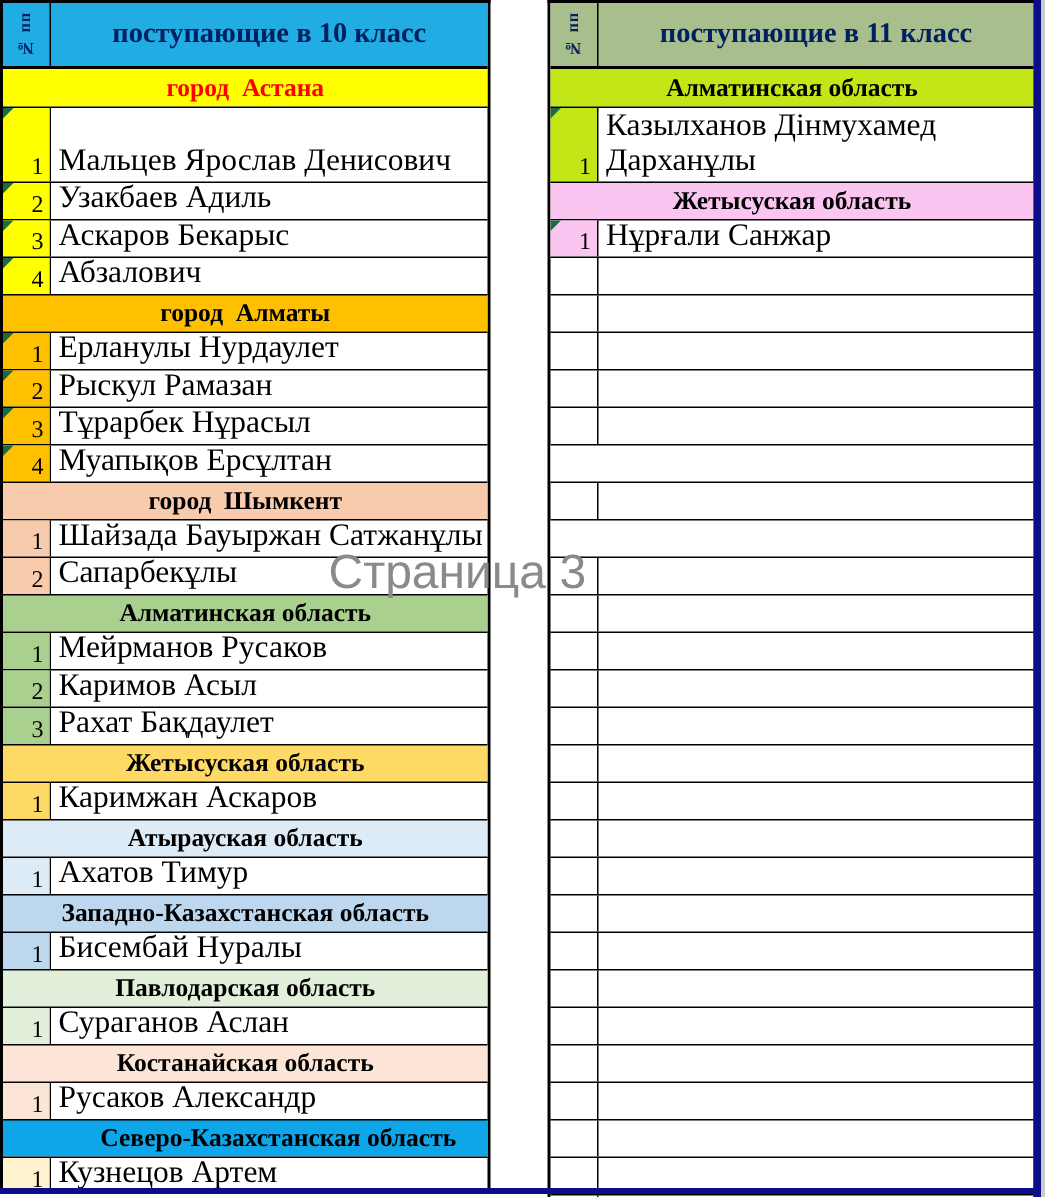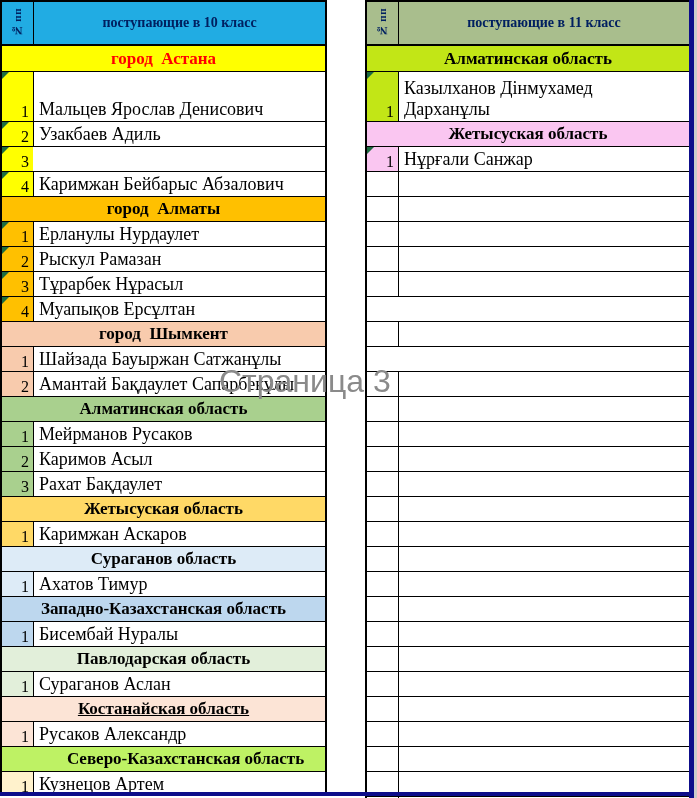--- a/index.html
+++ b/index.html
@@ -15,25 +15,25 @@
   .row + .row{border-top:1px solid #000;}
   .row.head{height:44px;border-bottom:2px solid #000;}
   .row.head + .row{border-top:none;text-align:right;}
   .row.tall{height:50px;}
   .numcol{
     width:31px;flex:none;display:flex;align-items:flex-end;justify-content:flex-end;
     padding:0 4px 1px 0;position:relative;font-size:16px;line-height:1;
   }
   .namecol{
     flex:1;border-left:1px solid #000;display:flex;align-items:flex-end;
-    padding:0 2px 2px 5px;font-size:18px;line-height:1.13;white-space:pre-line;
+    padding:0 2px 2px 5px;font-size:21px;line-height:1.13;white-space:pre-line;
     overflow:hidden;
   }
   .row.head .numcol{align-items:center;justify-content:center;padding:0;}
-  .row.head .namecol{align-items:center;justify-content:center;font-weight:bold;font-size:14px;padding:0;}
+  .row.head .namecol{align-items:center;justify-content:center;font-weight:bold;font-size:19px;padding:0;}
   .rot{writing-mode:vertical-rl;transform:rotate(180deg);font-size:11px;font-weight:bold;letter-spacing:0.5px;}
   .row.section{
     display:flex;align-items:center;justify-content:center;
     font-weight:bold;font-size:17px;white-space:pre;
   }
   .row.mergedempty{background:#fff;}
   .tri{position:absolute;top:0;left:0;width:0;height:0;border-top:7px solid #1C6B40;border-right:7px solid transparent;}
   .watermark{
     position:absolute;left:219px;top:365px;z-index:5;
     font-family:"Liberation Sans",sans-serif;font-size:32px;line-height:1;
@@ -57,20 +57,21 @@
       <div class="row entry tall">
         <div class="numcol" style="background: rgb(255, 255, 0);">1<div class="tri" style="border-top-color: rgb(28, 107, 64);"></div></div>
         <div class="namecol">Мальцев Ярослав Денисович</div>
       </div>
       <div class="row entry">
         <div class="numcol" style="background: rgb(255, 255, 0);">2<div class="tri" style="border-top-color: rgb(28, 107, 64);"></div></div>
         <div class="namecol">Узакбаев Адиль</div>
       </div>
       <div class="row entry">
         <div class="numcol" style="background: rgb(255, 255, 0);">3<div class="tri" style="border-top-color: rgb(28, 107, 64);"></div></div>
+        <div class="namecol">Аскаров Бекарыс</div>
       </div>
       <div class="row entry">
         <div class="numcol" style="background: rgb(255, 255, 0);">4<div class="tri" style="border-top-color: rgb(28, 107, 64);"></div></div>
         <div class="namecol">Каримжан Бейбарыс Абзалович</div>
       </div>
       <div class="row section" style="background: rgb(255, 192, 0); color: rgb(0, 0, 0);">город  Алматы</div>
       <div class="row entry">
         <div class="numcol" style="background: rgb(255, 192, 0);">1<div class="tri" style="border-top-color: rgb(28, 107, 64);"></div></div>
         <div class="namecol">Ерланулы Нурдаулет</div>
       </div>
@@ -106,41 +107,41 @@
       </div>
       <div class="row entry">
         <div class="numcol" style="background: rgb(169, 208, 142);">3</div>
         <div class="namecol">Рахат Бақдаулет</div>
       </div>
       <div class="row section" style="background: rgb(255, 217, 102); color: rgb(0, 0, 0);">Жетысуская область</div>
       <div class="row entry">
         <div class="numcol" style="background: rgb(255, 217, 102);">1</div>
         <div class="namecol">Каримжан Аскаров</div>
       </div>
-      <div class="row section" style="background: rgb(221, 235, 247); color: rgb(0, 0, 0);">Сураганов область</div>
+      <div class="row section" style="background: rgb(221, 235, 247); color: rgb(0, 0, 0);">Атырауская область</div>
       <div class="row entry">
         <div class="numcol" style="background: rgb(221, 235, 247);">1</div>
         <div class="namecol">Ахатов Тимур</div>
       </div>
       <div class="row section" style="background: rgb(189, 215, 238); color: rgb(0, 0, 0);">Западно-Казахстанская область</div>
       <div class="row entry">
         <div class="numcol" style="background: rgb(189, 215, 238);">1</div>
         <div class="namecol">Бисембай Нуралы</div>
       </div>
       <div class="row section" style="background: rgb(226, 239, 218); color: rgb(0, 0, 0);">Павлодарская область</div>
       <div class="row entry">
         <div class="numcol" style="background: rgb(226, 239, 218);">1</div>
         <div class="namecol">Сураганов Аслан</div>
       </div>
-      <div class="row section" style="background: rgb(252, 228, 214); color: rgb(0, 0, 0); text-decoration: underline;">Костанайская область</div>
+      <div class="row section" style="background: rgb(252, 228, 214); color: rgb(0, 0, 0);">Костанайская область</div>
       <div class="row entry">
         <div class="numcol" style="background: rgb(252, 228, 214);">1</div>
         <div class="namecol">Русаков Александр</div>
       </div>
-      <div class="row section" style="background: #bef264; color: rgb(0, 0, 0); padding-left: 44px;">Северо-Казахстанская область</div>
+      <div class="row section" style="background: #0ea5e9; color: rgb(0, 0, 0); padding-left: 44px;">Северо-Казахстанская область</div>
       <div class="row entry">
         <div class="numcol" style="background: rgb(255, 242, 204);">1</div>
         <div class="namecol">Кузнецов Артем</div>
       </div>
     </div>
   <div class="table right" id="table-right">
       <div class="row head" style="background: rgb(169, 190, 141);">
         <div class="numcol">
           <div class="rot" style="color: rgb(0, 32, 96);">№ пп</div>
         </div>

